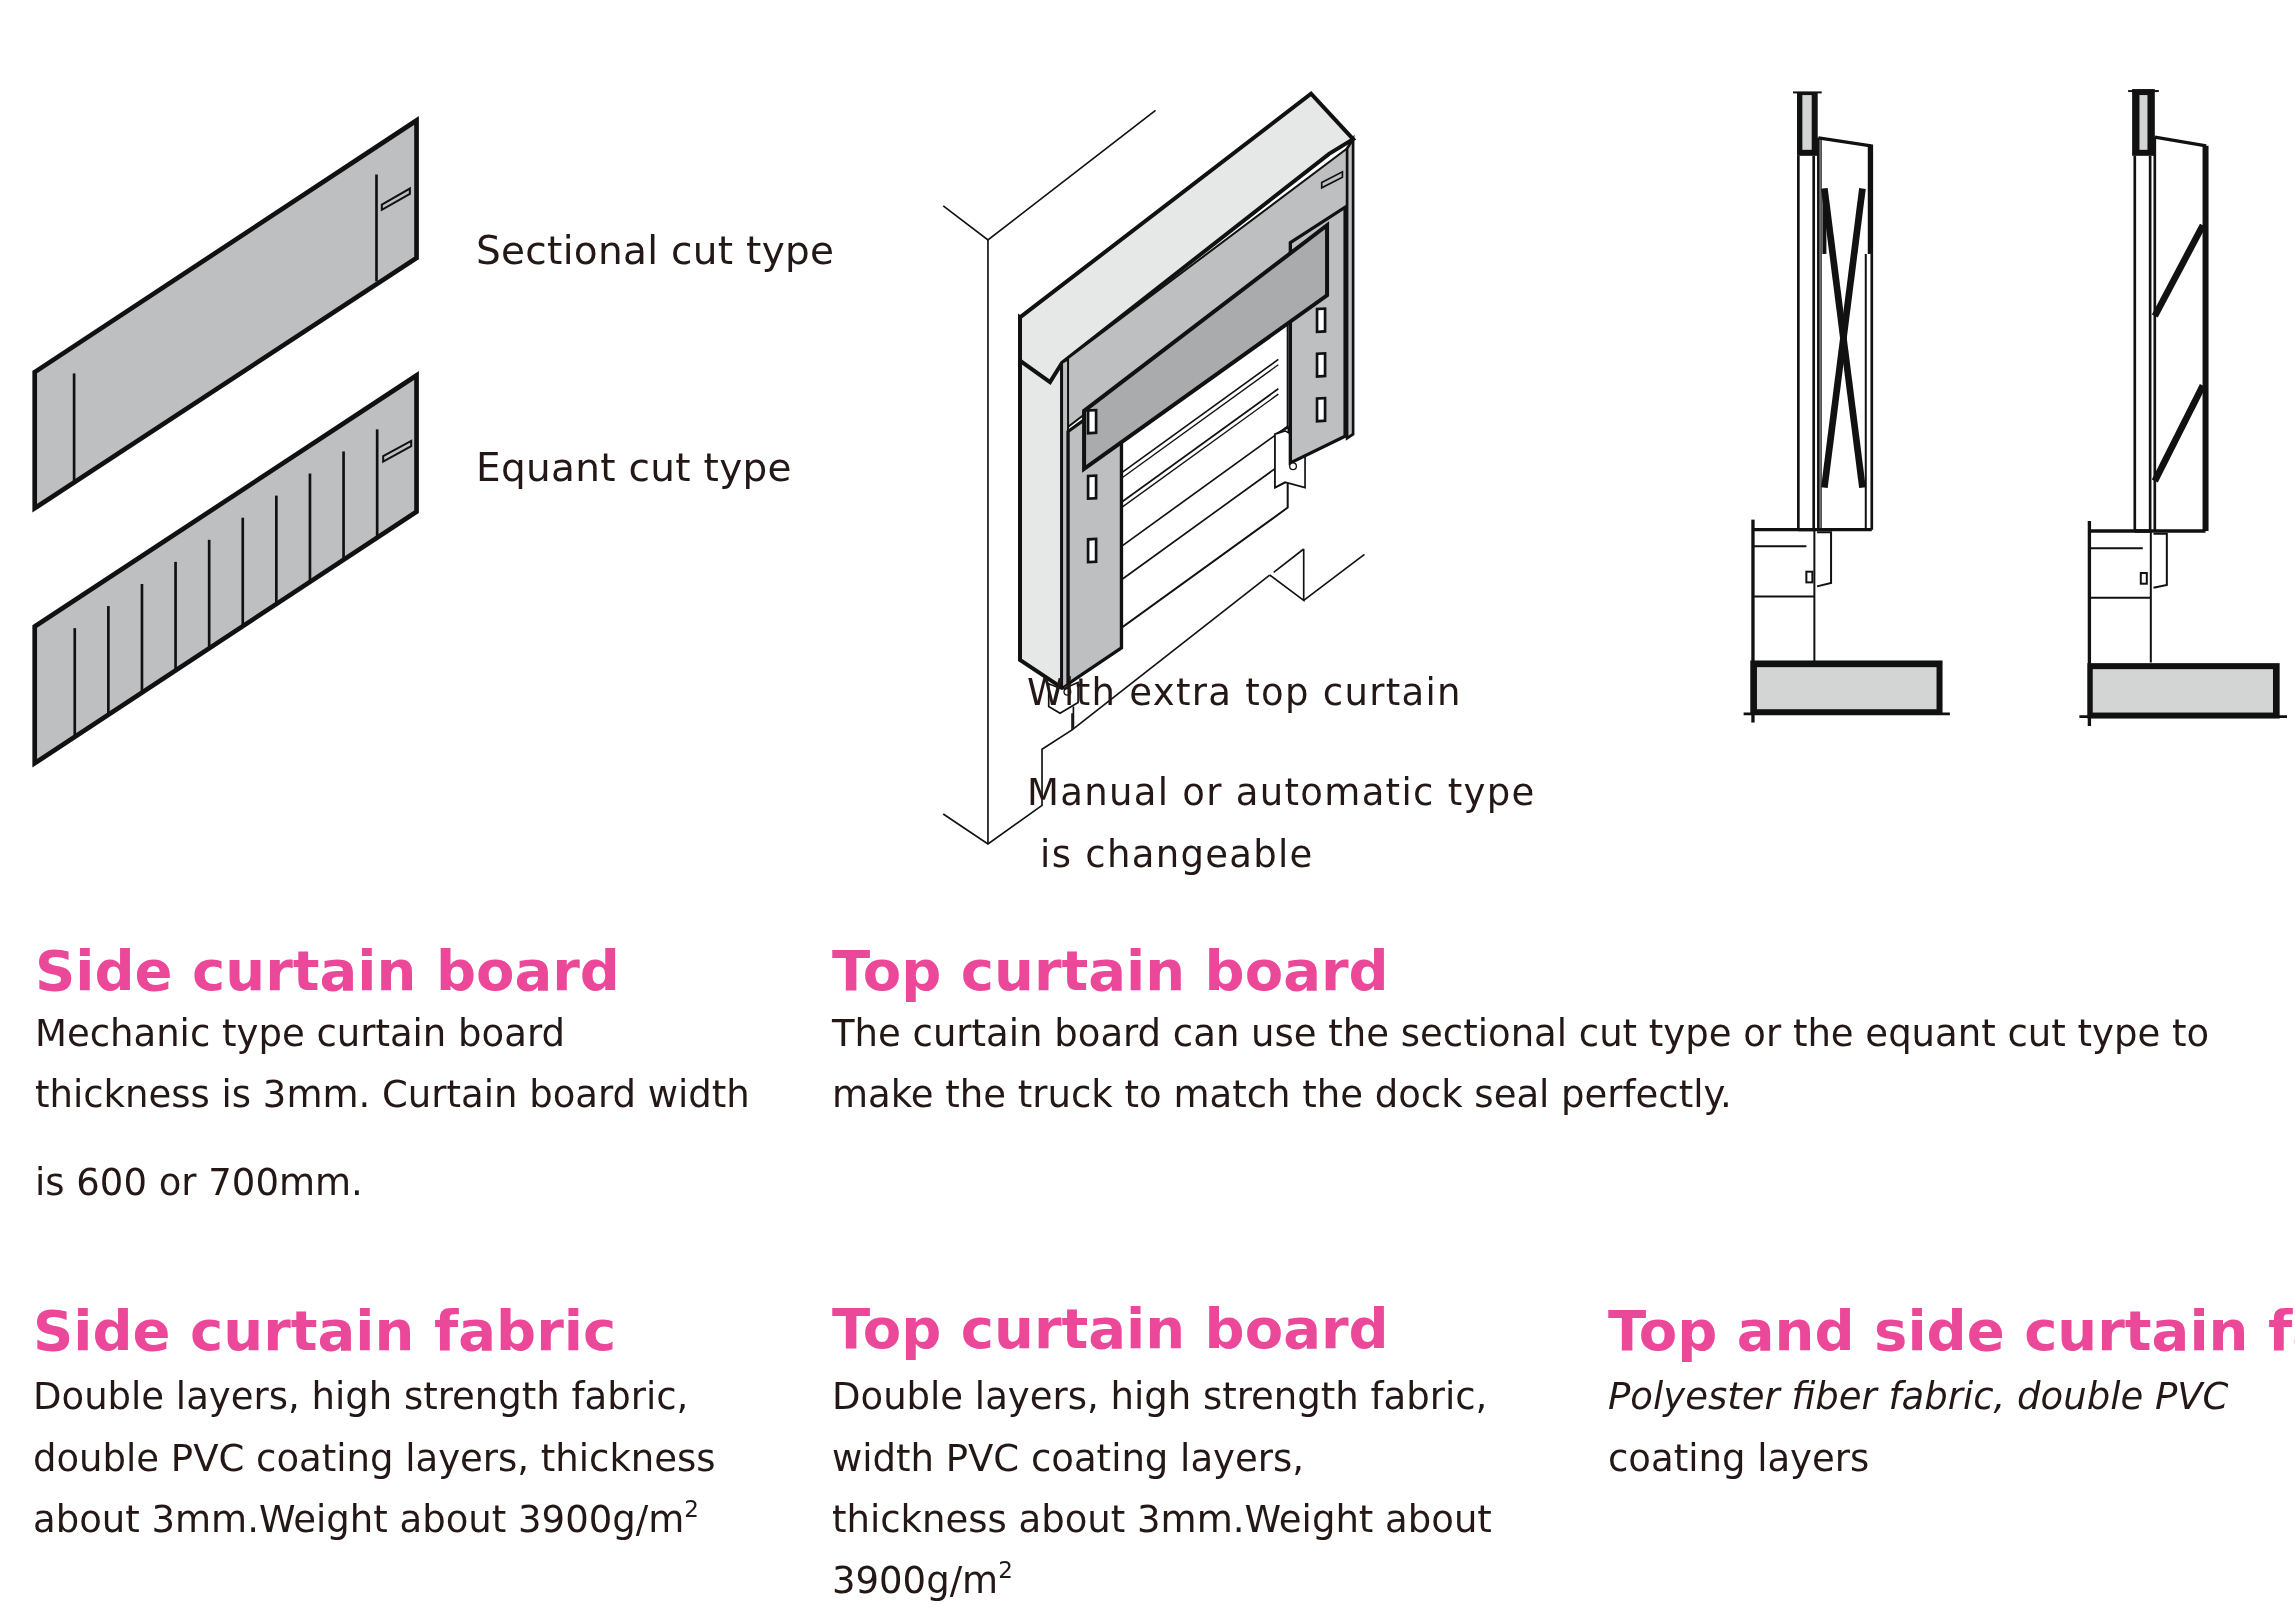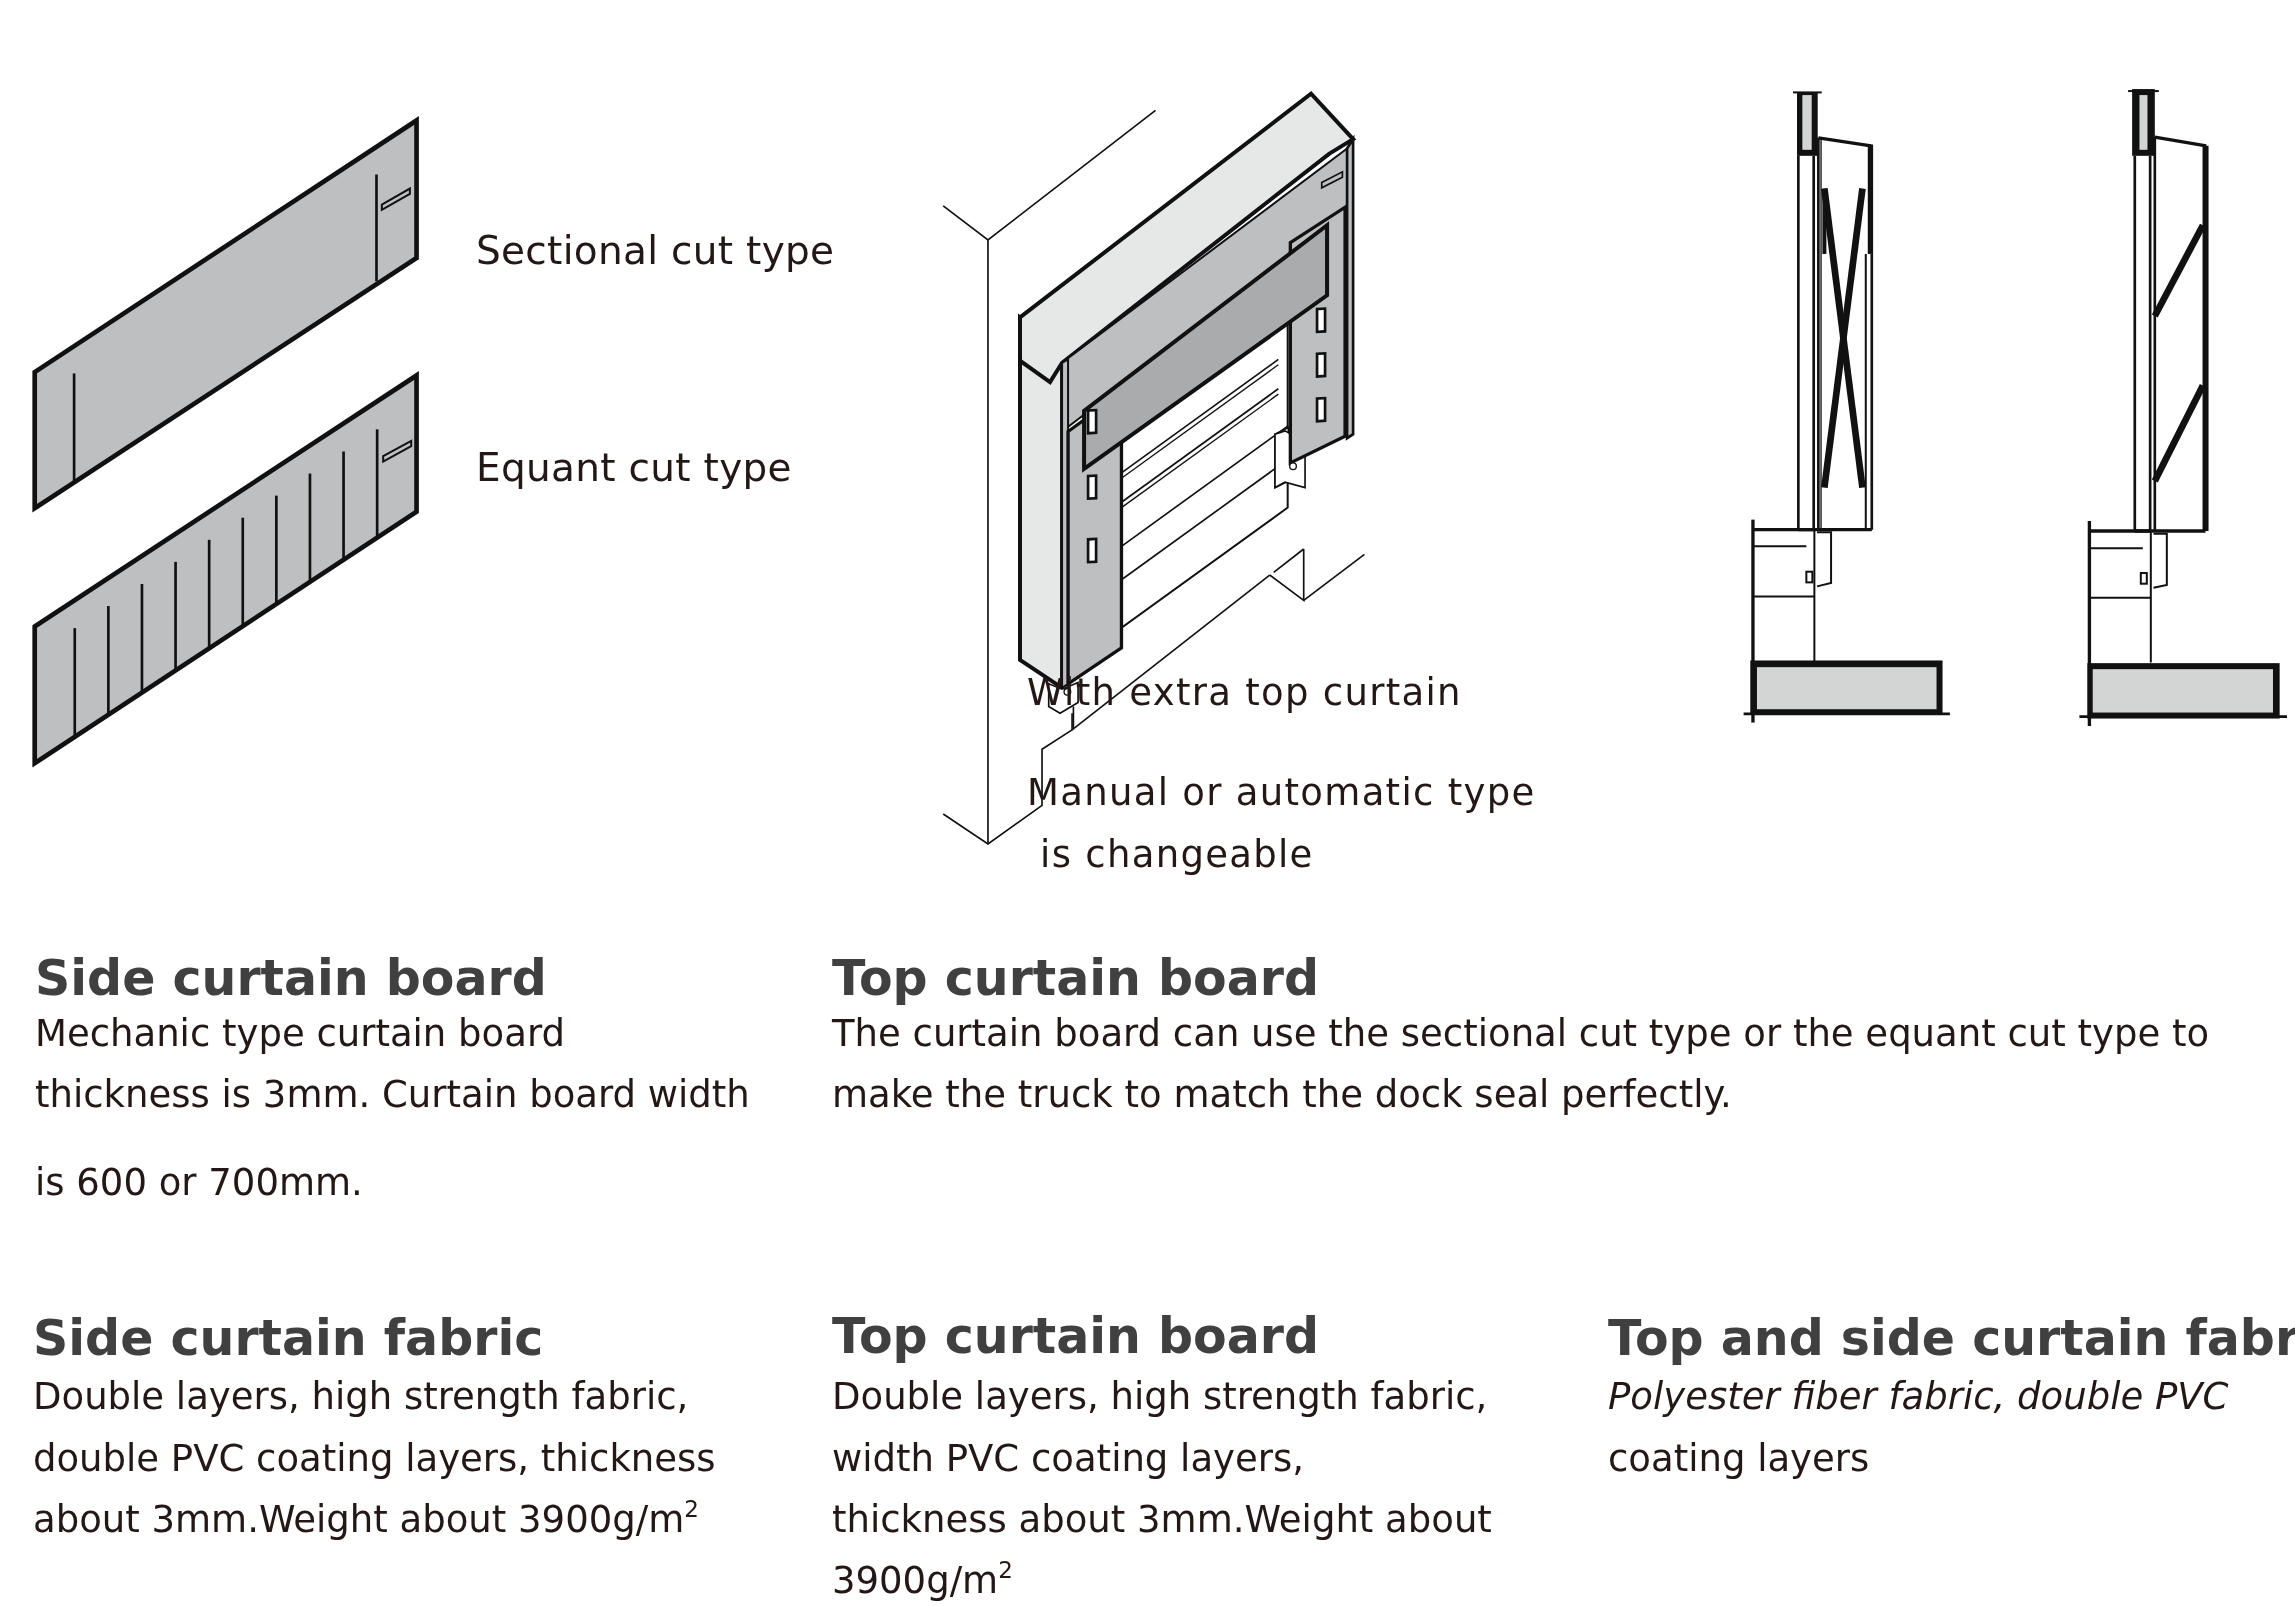--- a/index.html
+++ b/index.html
@@ -1,22 +1,22 @@
 <!DOCTYPE html>
 <html style="font-size:10.7px"><head>
 <meta charset="utf-8">
 <style>
   html, body { margin: 0; padding: 0; background: #ffffff; }
   body { width: 2295px; height: 1608px; position: relative; overflow: hidden;
          font-family: "DejaVu Sans", "Liberation Sans", sans-serif; color: #231815; }
   #art { position: absolute; left: 0; top: 0; width: 2295px; height: 1608px; }
   .label { position: absolute; font-size: 39px; line-height: 61px; white-space: nowrap;
            letter-spacing: 0.3px; color: #231815; }
-  .heading { position: absolute; font-size: 49px; font-weight: bold; color: #404040;
-             white-space: nowrap; line-height: 60px; margin-top: 8px; }
+  .heading { position: absolute; font-size: 56px; font-weight: bold; color: #ec4899;
+             white-space: nowrap; line-height: 60px; }
   .body-line { position: absolute; font-size: 37px; line-height: 61px; white-space: nowrap;
                color: #231815; }
   .body-line sup { font-size: 23px; vertical-align: 14.7px; line-height: 0; }
   .caption-line { position: absolute; font-size: 37px; line-height: 61px; white-space: nowrap;
                   letter-spacing: 1.3px; color: #231815; }
 </style>
 </head>
 <body>
 
 <svg id="art" xmlns="http://www.w3.org/2000/svg" width="2295" height="1608" viewBox="0 0 3438 2408">

